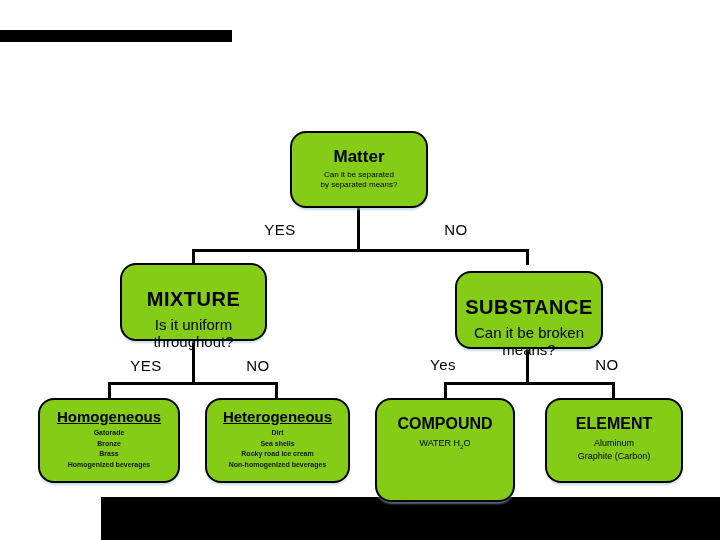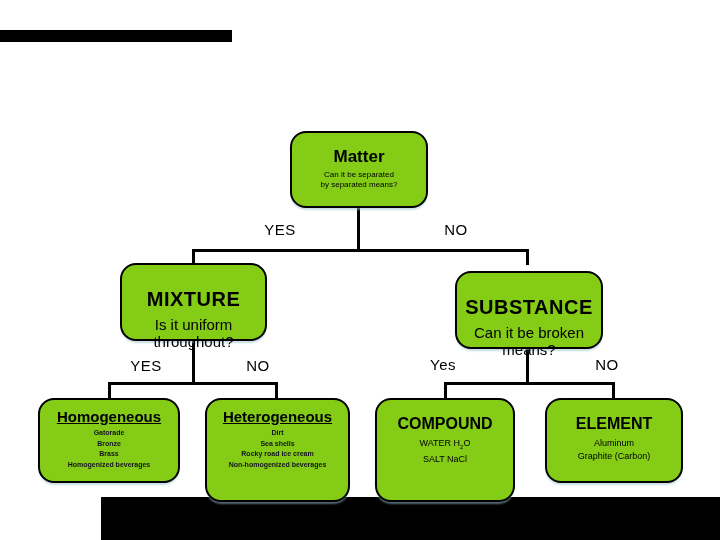--- a/index.html
+++ b/index.html
@@ -83,35 +83,34 @@
   <div class="node" style="left:38px;top:398px;width:142px;height:85px;">
     <div class="leaf-title">Homogeneous</div>
     <div class="leaf-examples">
       <div class="ex">Gatorade</div>
       <div class="ex">Bronze</div>
       <div class="ex">Brass</div>
       <div class="ex">Homogenized beverages</div>
     </div>
   </div>
 
-  <div class="node" style="left:205px;top:398px;width:145px;height:104px;">
+  <div class="node" style="left:205px;top:398px;width:145px;height:85px;">
     <div class="leaf-title">Heterogeneous</div>
     <div class="leaf-examples">
       <div class="ex">Dirt</div>
       <div class="ex">Sea shells</div>
       <div class="ex">Rocky road ice cream</div>
       <div class="ex">Non-homogenized beverages</div>
     </div>
   </div>
 
   <div class="node" style="left:375px;top:398px;width:140px;height:104px;">
     <div class="leaf2-title">COMPOUND</div>
     <div class="leaf2-examples">
       <div class="ex"><span>WATER H</span><sub>2</sub><span>O</span></div>
-      <div class="ex">SALT NaCl</div>
     </div>
   </div>
 
   <div class="node" style="left:545px;top:398px;width:138px;height:85px;">
     <div class="leaf2-title">ELEMENT</div>
     <div class="leaf2-examples">
       <div class="ex">Aluminum</div>
       <div class="ex">Graphite (Carbon)</div>
     </div>
   </div>

